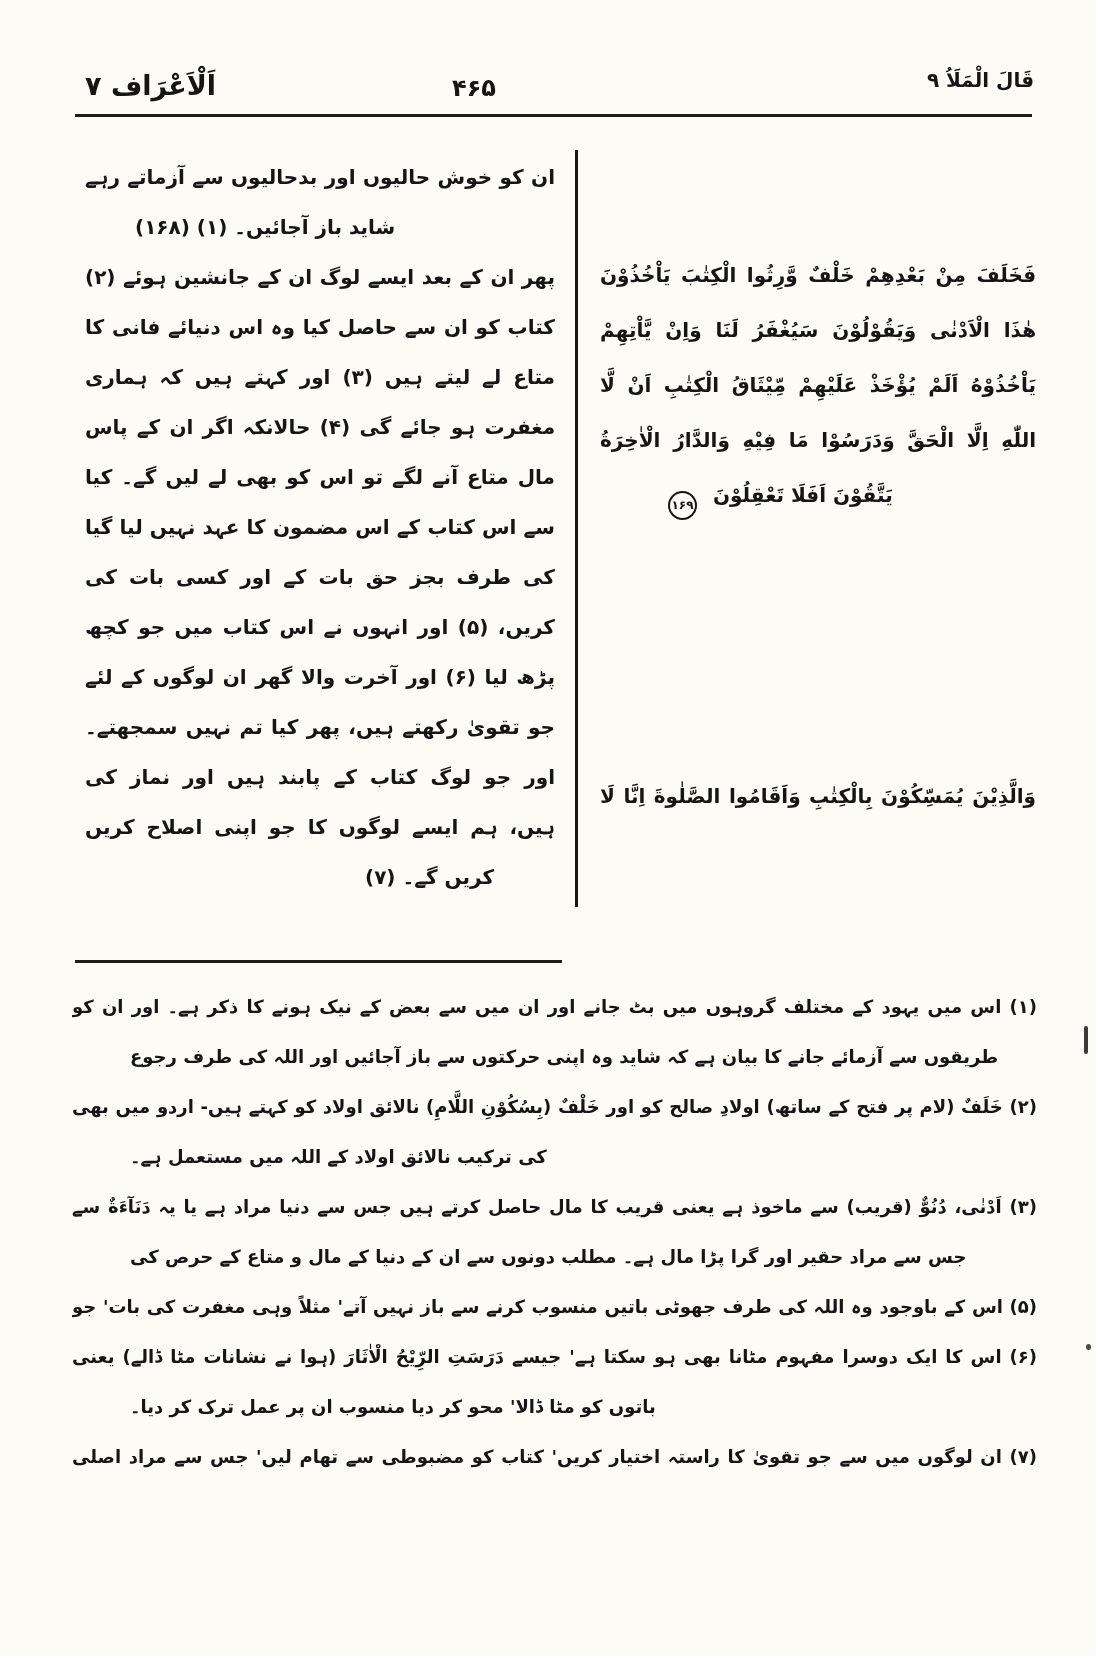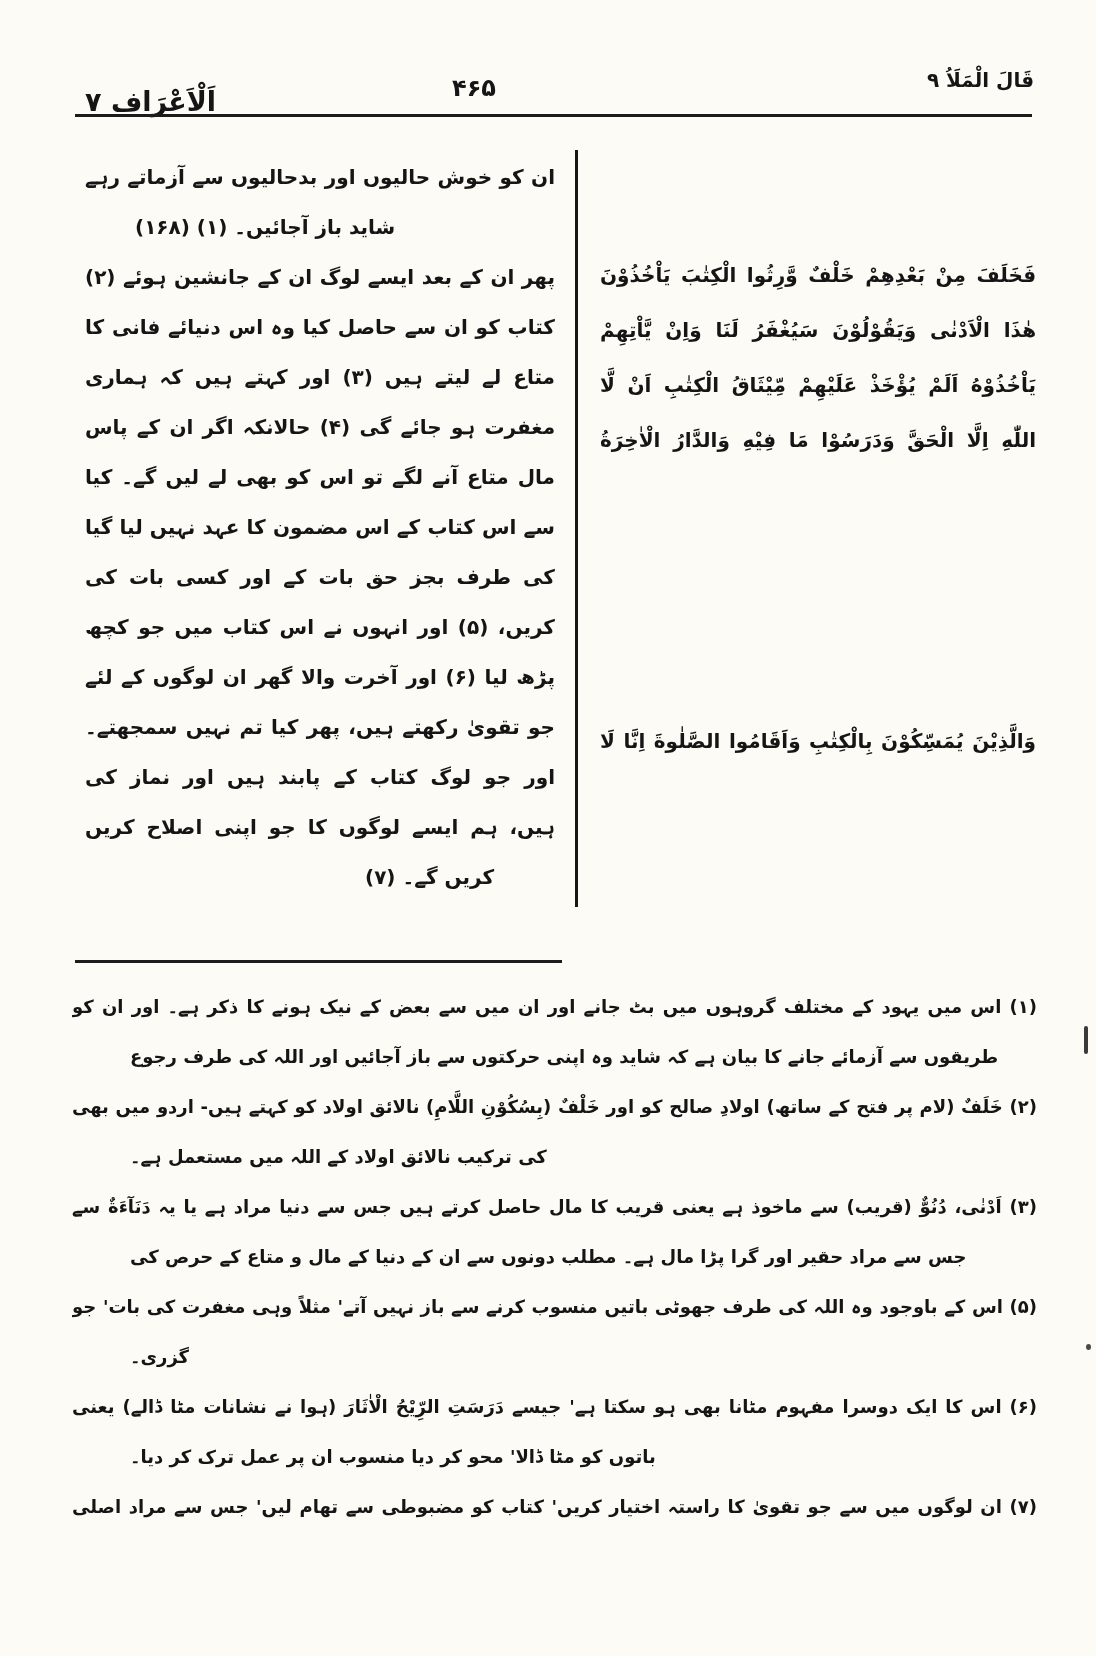--- a/index.html
+++ b/index.html
@@ -6,21 +6,21 @@
   html,body { background:#e8e6e0; }
   .page {
     position:relative; width:1096px; height:1656px;
     background:#fcfbf6; color:#151515; overflow:hidden;
     font-family:"DejaVu Sans", sans-serif;
     margin:0 auto;
   }
   
   .h-juz   { position:absolute; top:68px; right:62px; font-size:20px; font-weight:bold; direction:rtl; }
   .h-pnum  { position:absolute; top:74px; left:452px; font-size:24px; font-weight:bold; }
-  .h-surah { position:absolute; top:70px; left:85px;  font-size:27px; font-weight:bold; direction:rtl;margin-top:16px; }
+  .h-surah { position:absolute; top:70px; left:85px;  font-size:27px; font-weight:bold; direction:rtl; }
   .header-rule { position:absolute; top:114px; left:75px; width:957px; height:3px; background:#1c1c1c; }
 
   
   .urdu-col {
     position:absolute; top:152px; left:85px; width:470px;
     direction:rtl; font-size:20px; font-weight:bold;
   }
   .uline {
     height:50px; line-height:50px; overflow:hidden;
     text-align:justify; text-align-last:justify;
@@ -95,36 +95,39 @@
   </div>
 
   <div class="col-divider"></div>
 
   <div class="quran-col">
     <div class="qblock-1">
       <div class="aline">فَخَلَفَ مِنْ بَعْدِهِمْ خَلْفٌ وَّرِثُوا الْكِتٰبَ يَاْخُذُوْنَ عَرَضَ</div>
       <div class="aline">هٰذَا الْاَدْنٰى وَيَقُوْلُوْنَ سَيُغْفَرُ لَنَا وَاِنْ يَّاْتِهِمْ عَرَضٌ مِّثْلُهُ</div>
       <div class="aline">يَاْخُذُوْهُ اَلَمْ يُؤْخَذْ عَلَيْهِمْ مِّيْثَاقُ الْكِتٰبِ اَنْ لَّا يَقُوْلُوْا عَلَى</div>
       <div class="aline">اللّٰهِ اِلَّا الْحَقَّ وَدَرَسُوْا مَا فِيْهِ وَالدَّارُ الْاٰخِرَةُ خَيْرٌ لِّلَّذِيْنَ</div>
+      <div class="aline close">
+        <span>يَتَّقُوْنَ اَفَلَا تَعْقِلُوْنَ</span>
+        <span class="vnum">۱۶۹</span>
+      </div>
     </div>
     <div class="qblock-2">
       <div class="aline">وَالَّذِيْنَ يُمَسِّكُوْنَ بِالْكِتٰبِ وَاَقَامُوا الصَّلٰوةَ اِنَّا لَا نُضِيْعُ</div>
     </div>
   </div>
 
   <div class="fn-rule"></div>
   <div class="footnotes">
     <div class="fline">(۱) اس میں یہود کے مختلف گروہوں میں بٹ جانے اور ان میں سے بعض کے نیک ہونے کا ذکر ہے۔ اور ان کو دونوں</div>
     <div class="fline cont">طریقوں سے آزمائے جانے کا بیان ہے کہ شاید وہ اپنی حرکتوں سے باز آجائیں اور اللہ کی طرف رجوع کریں۔</div>
     <div class="fline">(۲) خَلَفٌ (لام پر فتح کے ساتھ) اولادِ صالح کو اور خَلْفٌ (بِسُكُوْنِ اللَّامِ) نالائق اولاد کو کہتے ہیں- اردو میں بھی ناخلف</div>
     <div class="fline cont">کی ترکیب نالائق اولاد کے اللہ میں مستعمل ہے۔</div>
     <div class="fline">(۳) اَدْنٰى، دُنُوٌّ (قریب) سے ماخوذ ہے یعنی قریب کا مال حاصل کرتے ہیں جس سے دنیا مراد ہے یا یہ دَنَآءَةٌ سے ماخوذ ہے</div>
     <div class="fline cont">جس سے مراد حقیر اور گرا پڑا مال ہے۔ مطلب دونوں سے ان کے دنیا کے مال و متاع کے حرص کی وضاحت ہے۔</div>
     <div class="fline">(۵) اس کے باوجود وہ اللہ کی طرف جھوٹی باتیں منسوب کرنے سے باز نہیں آتے' مثلاً وہی مغفرت کی بات' جو اوپر</div>
-    <div class="fline cont">گزری۔</div>
     <div class="fline">(۶) اس کا ایک دوسرا مفہوم مٹانا بھی ہو سکتا ہے' جیسے دَرَسَتِ الرِّيْحُ الْاٰثَارَ (ہوا نے نشانات مٹا ڈالے) یعنی کتاب کی</div>
     <div class="fline cont">باتوں کو مٹا ڈالا' محو کر دیا منسوب ان پر عمل ترک کر دیا۔</div>
     <div class="fline">(۷) ان لوگوں میں سے جو تقویٰ کا راستہ اختیار کریں' کتاب کو مضبوطی سے تھام لیں' جس سے مراد اصلی تورات ہے</div>
   </div>
 
   <div class="ink-1"></div>
   <div class="ink-2"></div>
 
 </div>
 

